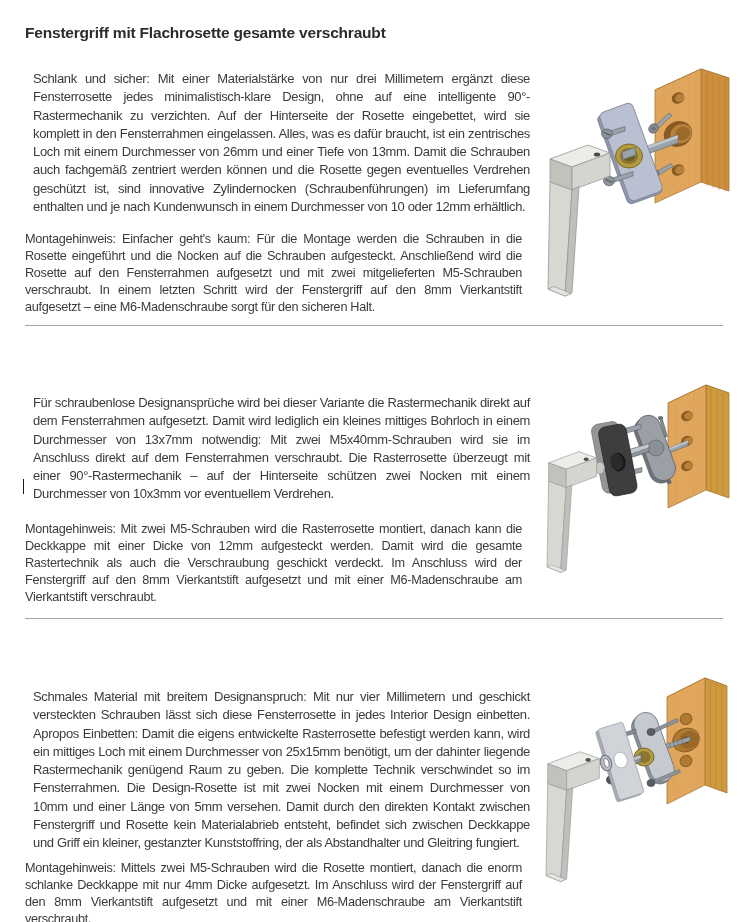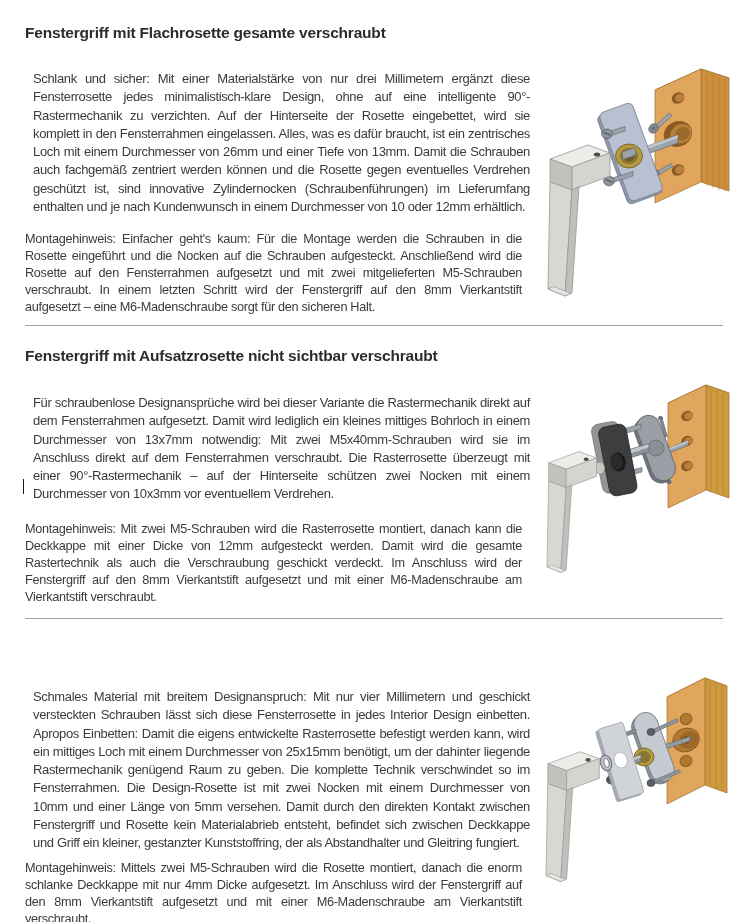--- a/index.html
+++ b/index.html
@@ -111,21 +111,20 @@
       <polygon points="68,126.5 90,119.5 90,124 68,131" fill="#9aa2aa" stroke="#5e646c" stroke-width="0.6"></polygon>
       <ellipse cx="66" cy="129" rx="5.4" ry="4.8" fill="#8f949b" stroke="#565a60" stroke-width="0.7"></ellipse>
       <line x1="62.5" y1="127.5" x2="69.5" y2="130.5" stroke="#50545a" stroke-width="1.1"></line>
     </g>
 
     <use href="#ill-handle" transform="translate(5,91)"></use>
   </svg>
 
   <div class="divider" style="top:325px"></div>
 
-  <h2 class="heading" style="top:347px">Fenstergriff mit Aufsatzrosette nicht sichtbar verschraubt</h2>
   <p class="body-text" style="top:386px">Für schraubenlose Designansprüche wird bei dieser Variante die Rastermechanik direkt auf dem Fensterrahmen aufgesetzt. Damit wird lediglich ein kleines mittiges Bohrloch in einem Durchmesser von 13x7mm notwendig: Mit zwei M5x40mm-Schrauben wird sie im Anschluss direkt auf dem Fensterrahmen verschraubt. Die Rasterrosette überzeugt mit einer 90°-Rastermechanik – auf der Hinterseite schützen zwei Nocken mit einem Durchmesser von 10x3mm vor eventuellem Verdrehen.</p>
   <div class="caret" style="top:479px"></div>
   <p class="note-text" style="top:521px">Montagehinweis: Mit zwei M5-Schrauben wird die Rasterrosette montiert, danach kann die Deckkappe mit einer Dicke von 12mm aufgesteckt werden. Damit wird die gesamte Rastertechnik als auch die Verschraubung geschickt verdeckt. Im Anschluss wird der Fenstergriff auf den 8mm Vierkantstift aufgesetzt und mit einer M6-Madenschraube am Vierkantstift verschraubt.</p>
 
   <svg class="illu" style="left:543px;top:372px" width="200" height="250" viewBox="0 0 200 250">
     <g>
       <polygon points="125,31 163,13 186,21 148,39" fill="#eec188" stroke="#a87838" stroke-width="0.8"></polygon>
       <polygon points="163,13 186,21 186,126 163,118" fill="#cd9a3e" stroke="#a87838" stroke-width="0.8"></polygon>
       <path d="M168,16.5 L168,120 M174,18.5 L174,122 M180,20.5 L180,124" stroke="#b87c2e" stroke-width="0.7" opacity="0.8" fill="none"></path>
       <polygon points="125,31 163,13 163,118 125,136" fill="#e1a65e" stroke="#a87838" stroke-width="0.8"></polygon>

